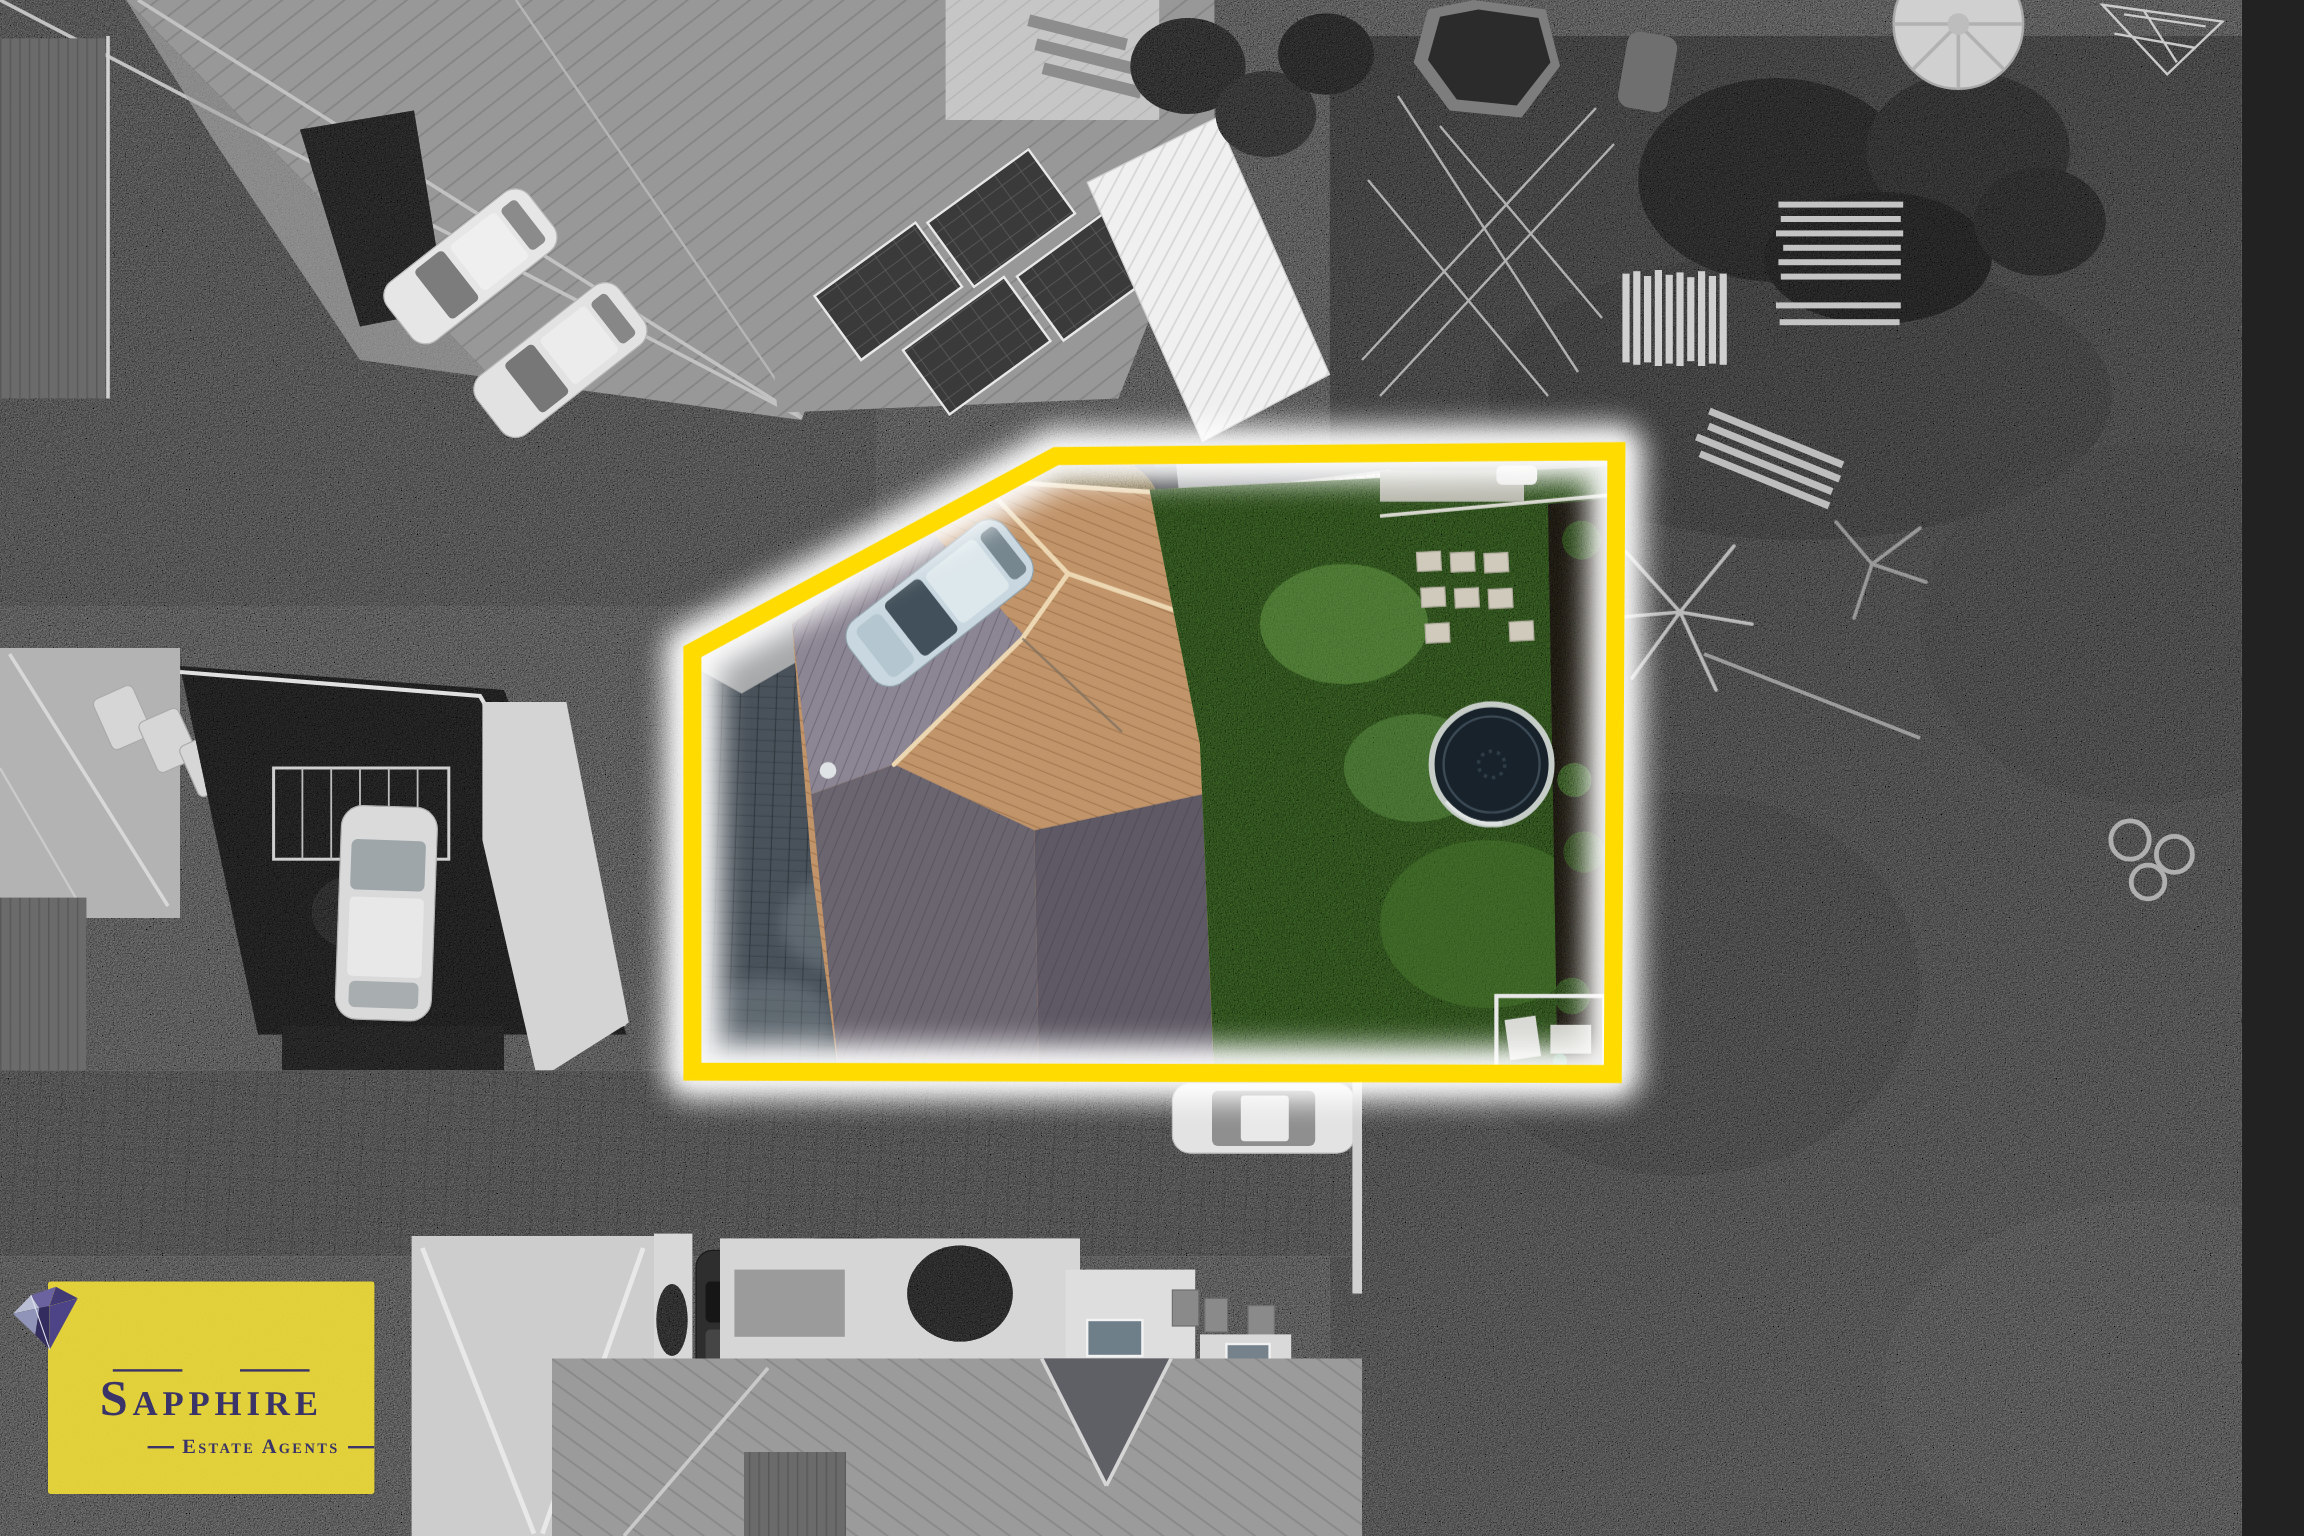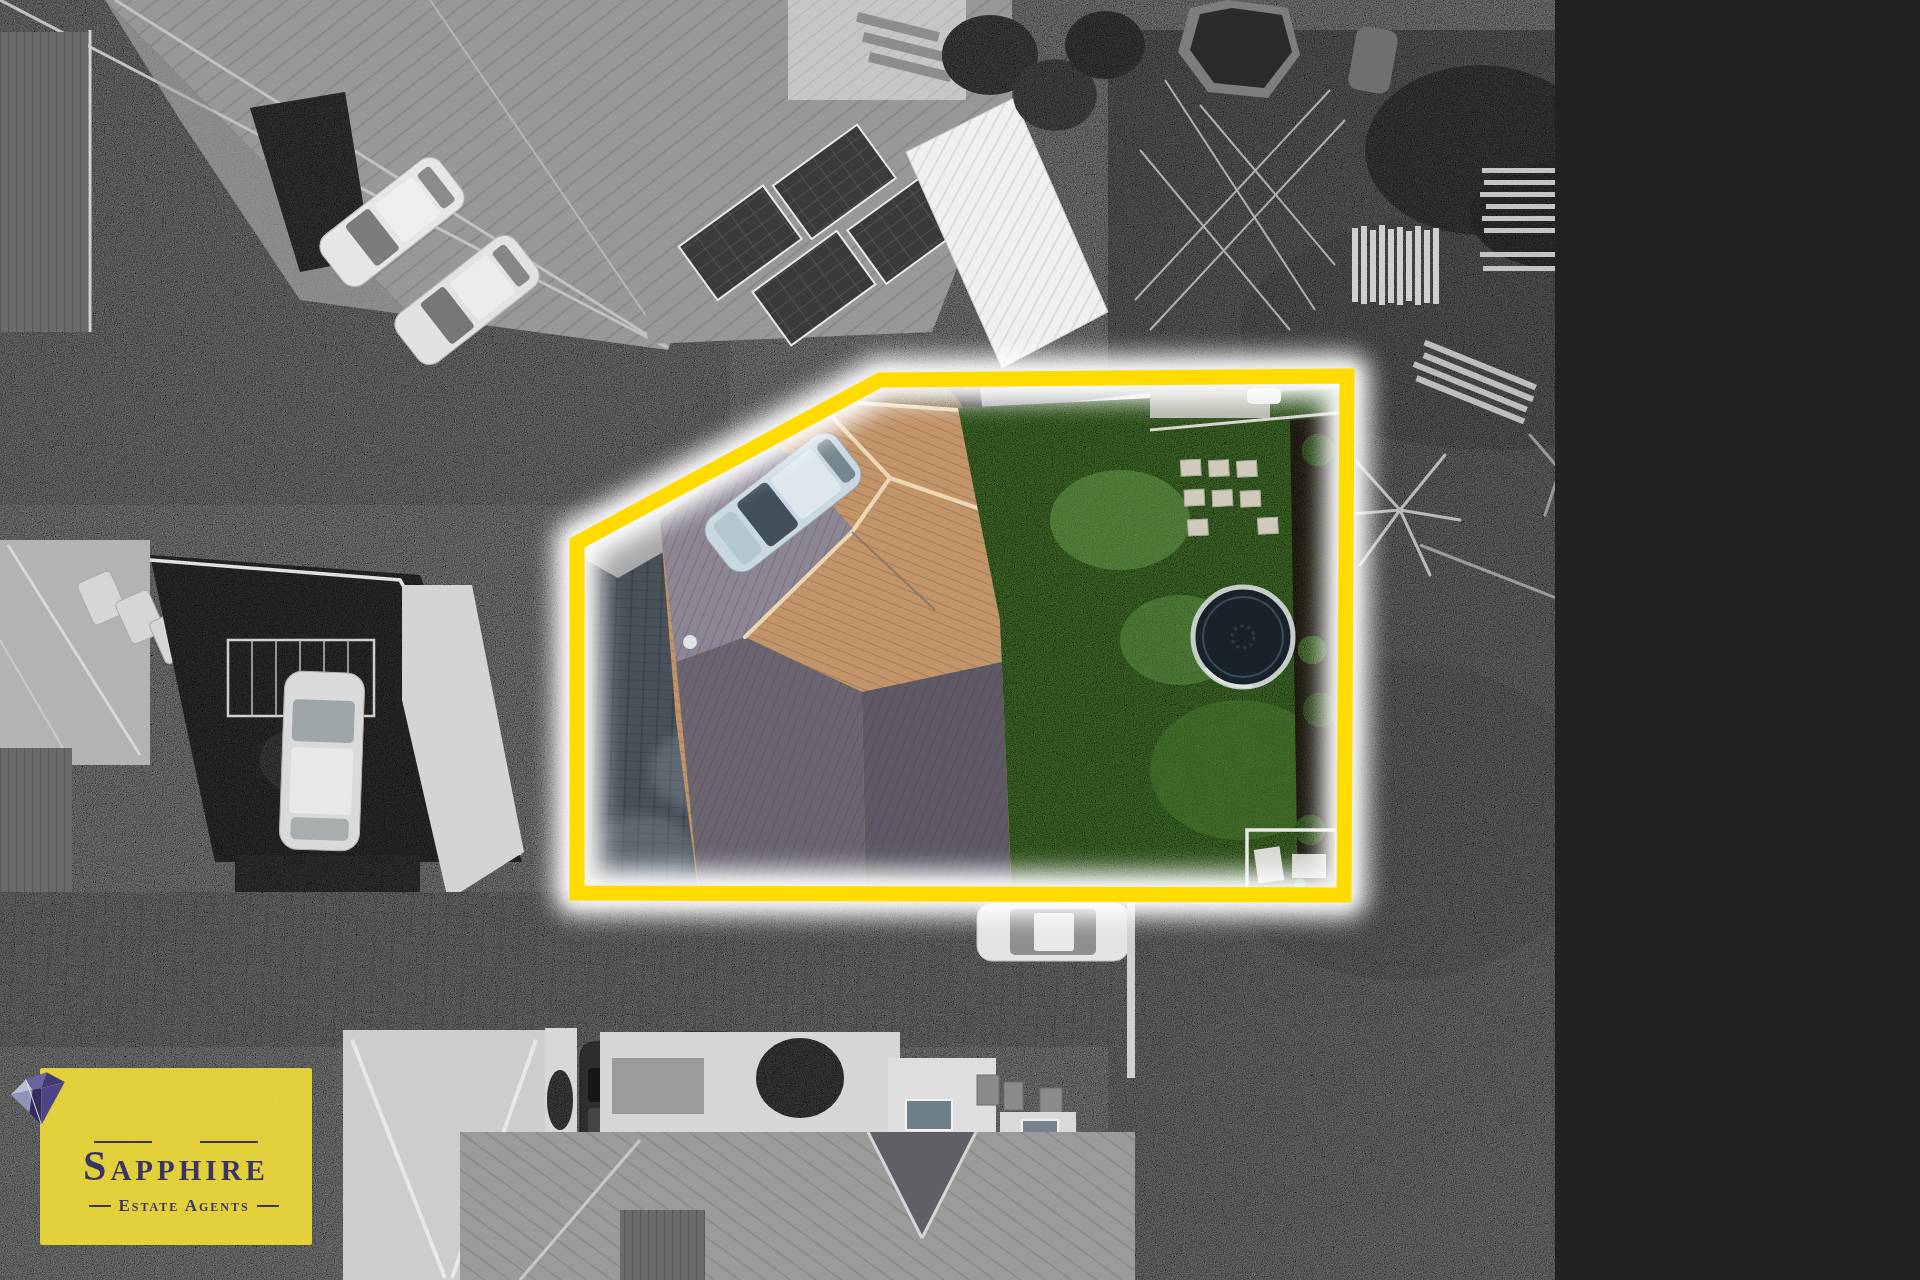--- a/index.html
+++ b/index.html
@@ -1,29 +1,29 @@
 <!DOCTYPE html>
 <html><head>
 <meta charset="utf-8">
 <style>
   html,body{margin:0;padding:0;background:#222;}
-  .stage{position:relative;width:1555px;height:1280px;overflow:hidden;background:#9c9c9c;font-family:"Liberation Sans",sans-serif;}
+  .stage{position:relative;width:1868px;height:1280px;overflow:hidden;background:#9c9c9c;font-family:"Liberation Sans",sans-serif;}
   .stage svg{position:absolute;left:0;top:0;display:block;}
   
   .logo-panel{position:absolute;left:40px;top:1068px;width:272px;height:177px;
     border-radius:2px;box-shadow:0 0 0 1px rgba(0,0,0,.08);}
   .logo-inner{position:relative;width:100%;height:100%;}
   .logo-diamond{position:absolute;left:50%;top:7px;transform:translateX(-50%);width:66px;height:60px;}
   .logo-rule{position:absolute;top:73px;height:2px;}
   .logo-rule.left{left:54px;width:58px;}
   .logo-rule.right{right:54px;width:58px;}
   .logo-wordmark{position:absolute;left:0;right:0;top:76px;text-align:center;
     font-family:"Liberation Serif",serif;font-variant:small-caps;font-weight:600;
     font-size:42px;letter-spacing:4px;line-height:1.05;}
-  .logo-tagline-row{position:absolute;left:0;right:0;top:128px;display:flex;align-items:center;justify-content:center;gap:7px;padding-left:16px;}
+  .logo-tagline-row{position:absolute;left:0;right:0;top:128px;display:flex;align-items:center;justify-content:flex-end;gap:7px;padding-left:16px;}
   .logo-tagline-row .dash{height:2px;width:22px;}
   .logo-tagline{font-family:"Liberation Serif",serif;font-variant:small-caps;font-weight:600;
     font-size:17px;letter-spacing:2px;}
 </style>
 </head>
 <body>
 
 <div class="stage">
 <svg width="1920" height="1280" viewBox="0 0 1920 1280">
   <defs>

